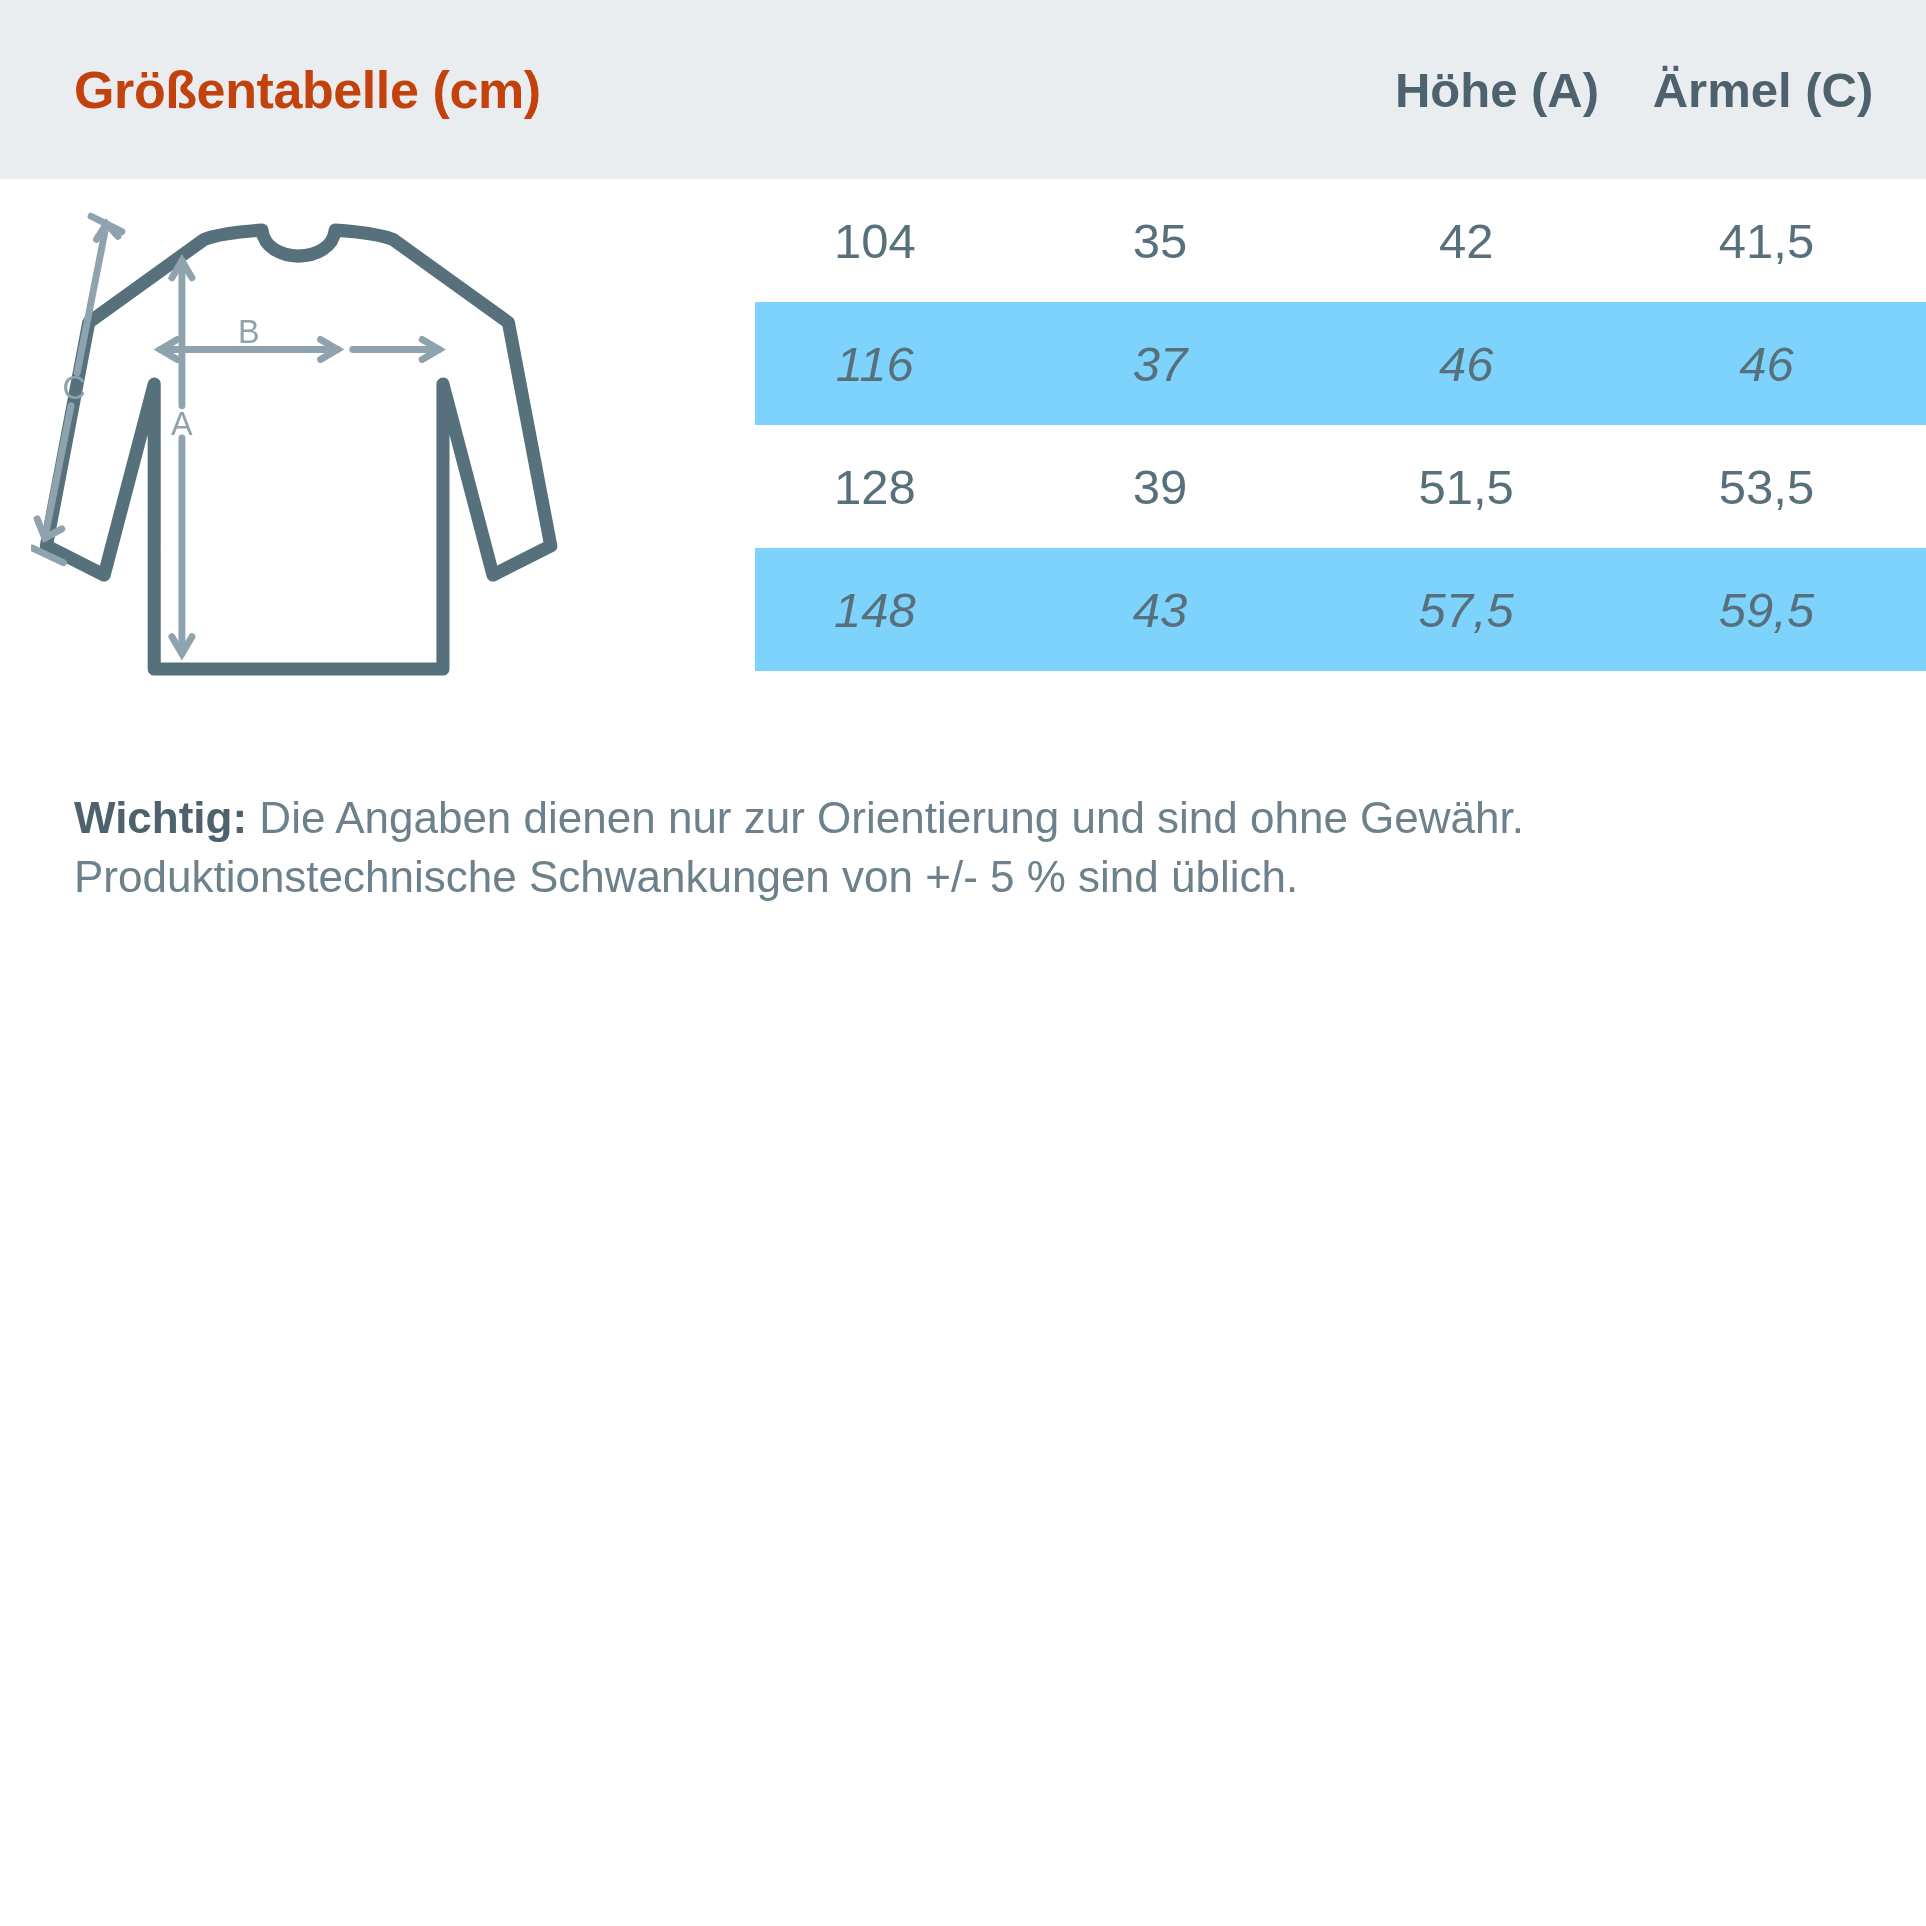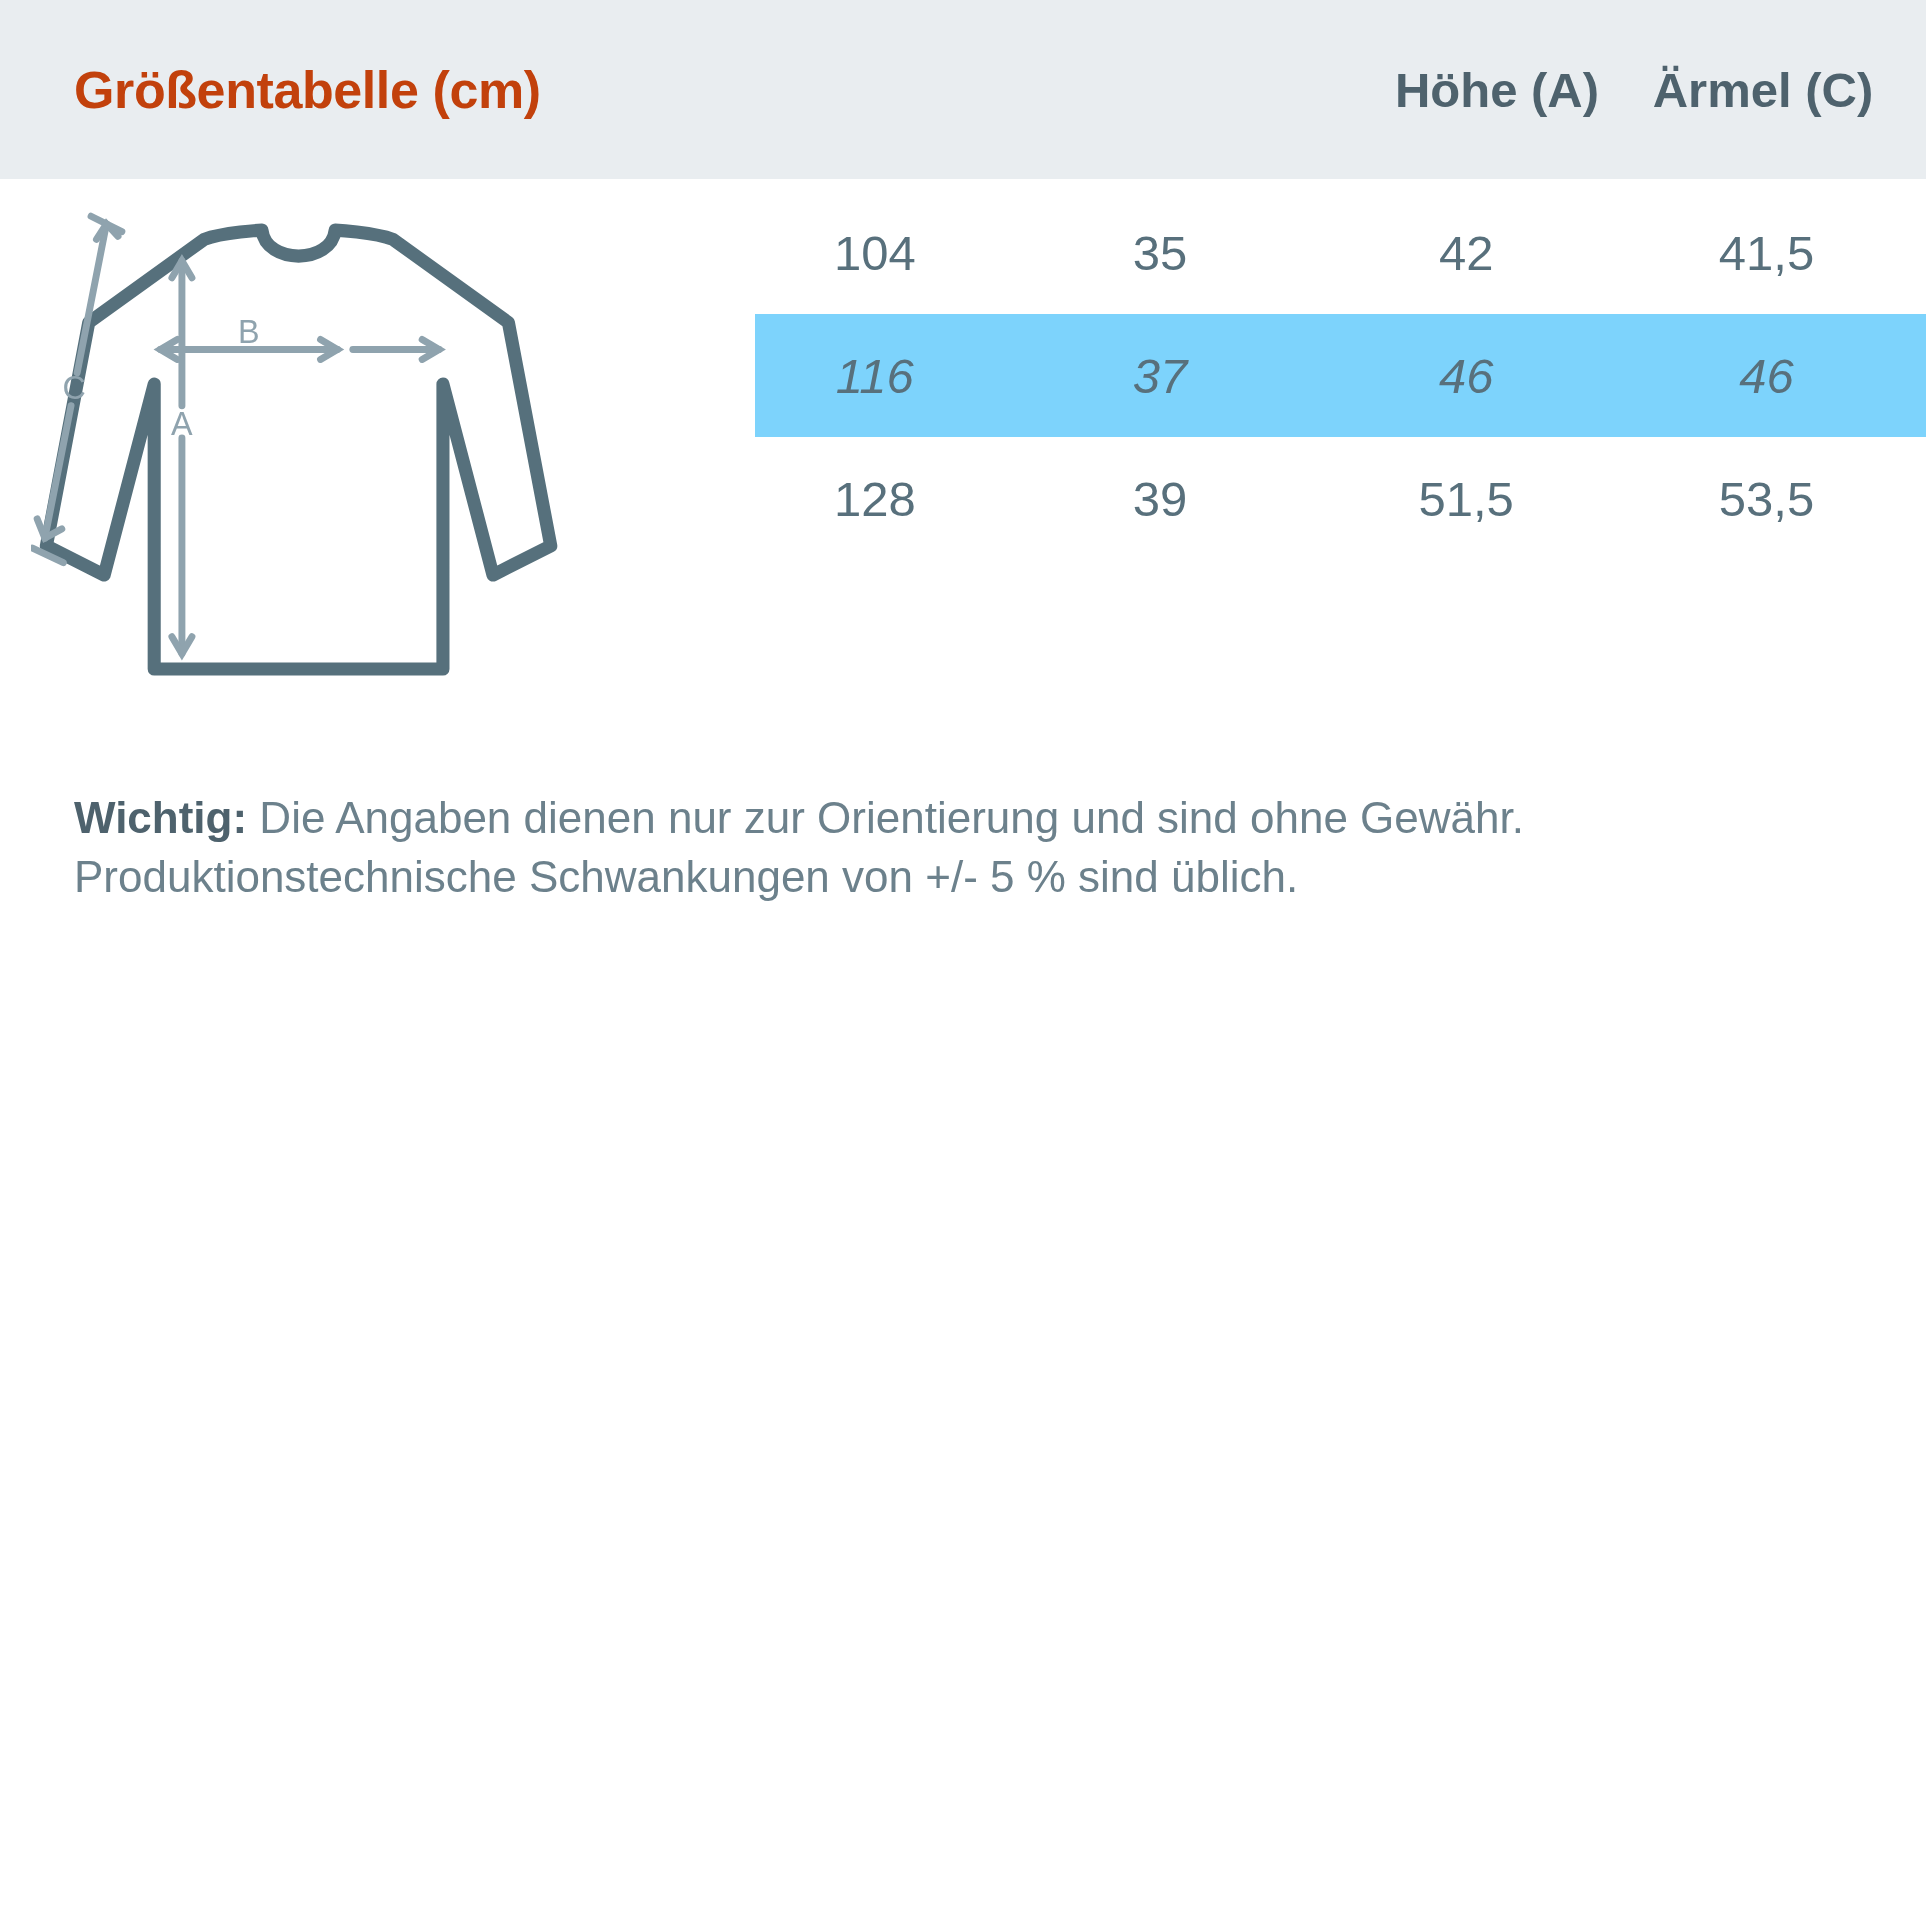--- a/index.html
+++ b/index.html
@@ -59,21 +59,21 @@
   }
   .figure-wrap {
     width: 755px;
     padding-top: 28px;
     padding-left: 31px;
     box-sizing: border-box;
     flex: none;
   }
   .table-wrap {
     flex: 1;
-    padding-top: 12px;
+    padding-top: 0;
   }
 
   table.size-table {
     border-collapse: collapse;
     width: 100%;
     table-layout: fixed;
   }
   table.size-table td {
     font-size: 49px;
     color: #58707c;
@@ -190,20 +190,26 @@
             <td>37</td>
             <td>46</td>
             <td>46</td>
           </tr>
           <tr>
             <td>128</td>
             <td>39</td>
             <td>51,5</td>
             <td>53,5</td>
           </tr>
+          <tr class="alt">
+            <td>148</td>
+            <td>43</td>
+            <td>57,5</td>
+            <td>59,5</td>
+          </tr>
         </tbody>
       </table>
     </div>
 
   </div>
 
   <div class="note">
     <b>Wichtig:</b><span> Die Angaben dienen nur zur Orientierung und sind ohne Gewähr. Produktionstechnische Schwankungen von +/- 5 % sind üblich.</span>
   </div>
 

